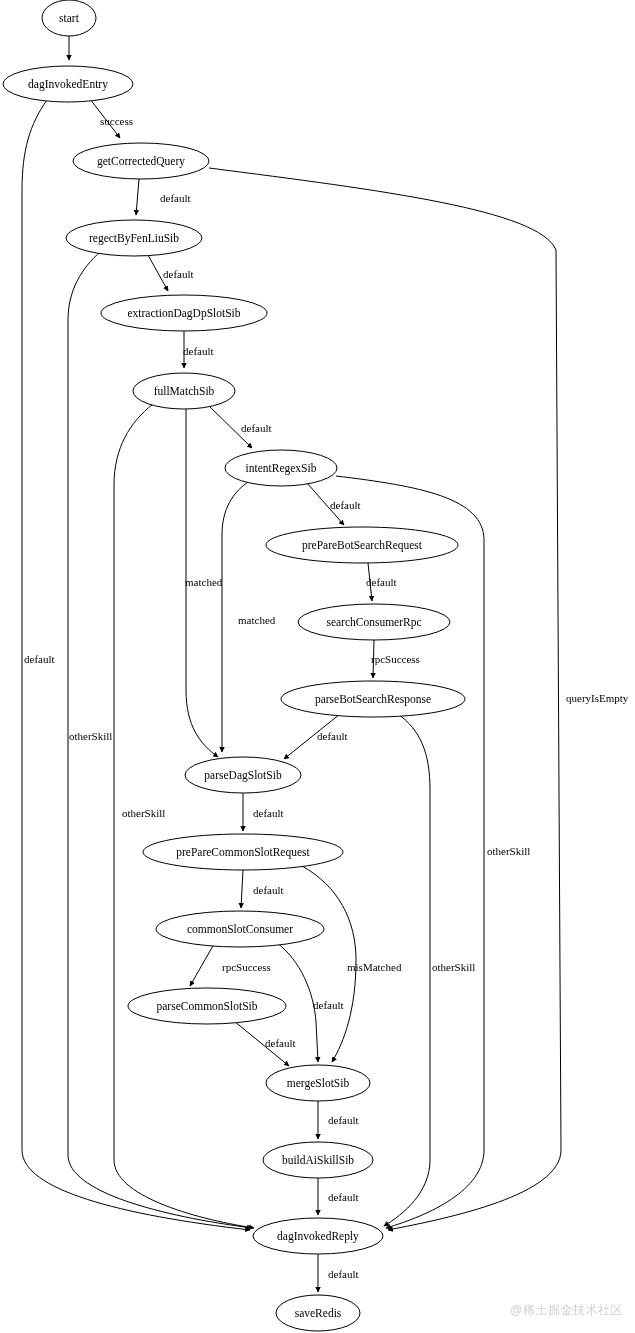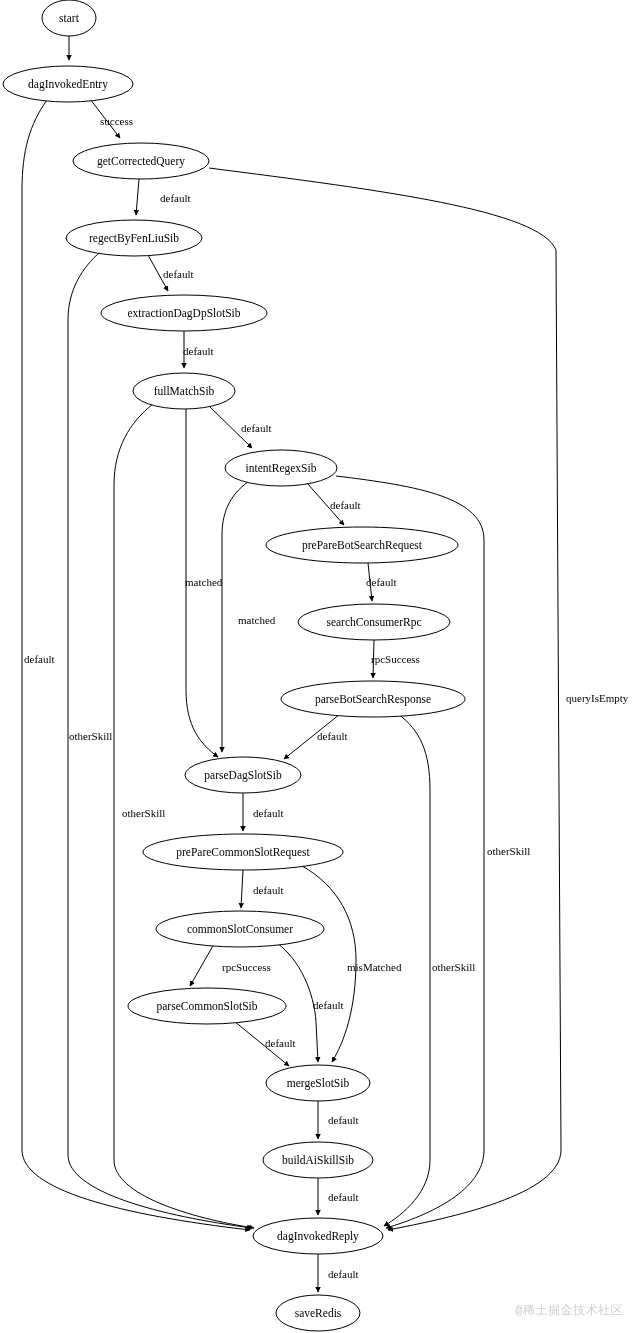--- a/index.html
+++ b/index.html
@@ -46,21 +46,21 @@
   .edge-label {
     font-family: "Liberation Serif", "DejaVu Serif", serif;
     font-size: 11px;
     fill: #000000;
     dominant-baseline: middle;
   }
   .watermark {
     position: absolute;
     right: 12px;
     bottom: 14px;
-    font-family: Liberation Mono, monospace;
+    font-family: Liberation Sans, sans-serif;
     font-size: 12px;
     color: #cfcfcf;
     letter-spacing: 0.5px;
     user-select: none;
   }
 </style>
 </head>
 <body>
 
 <div id="graph-root">

